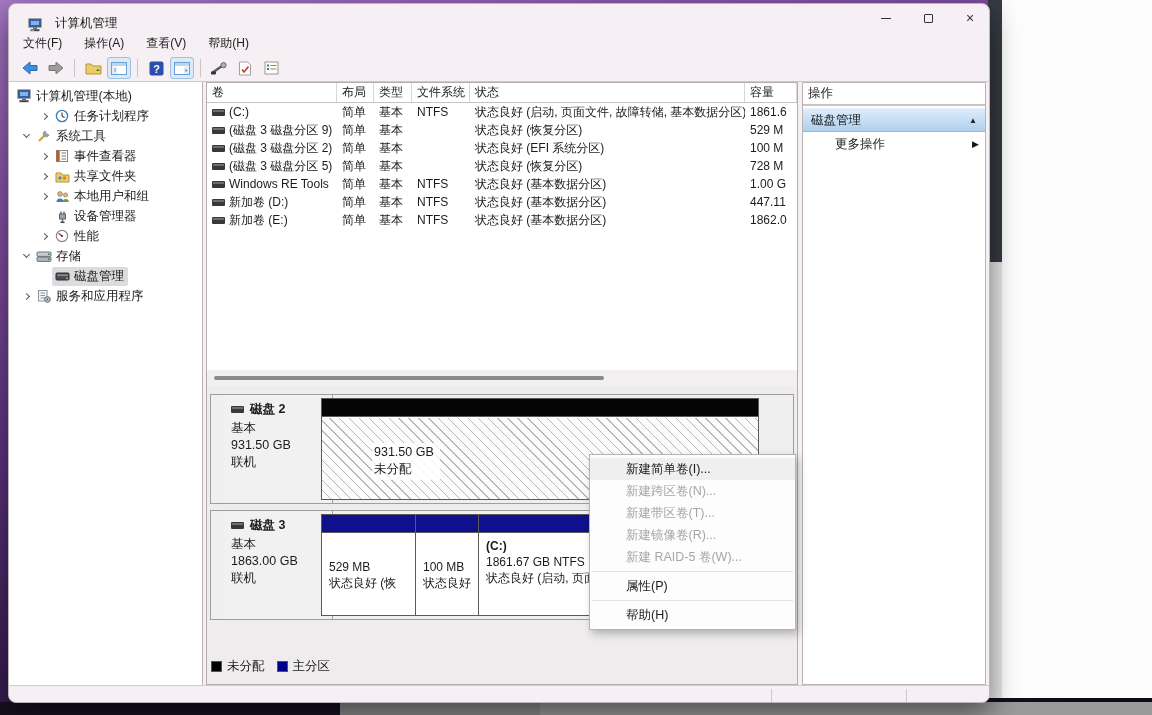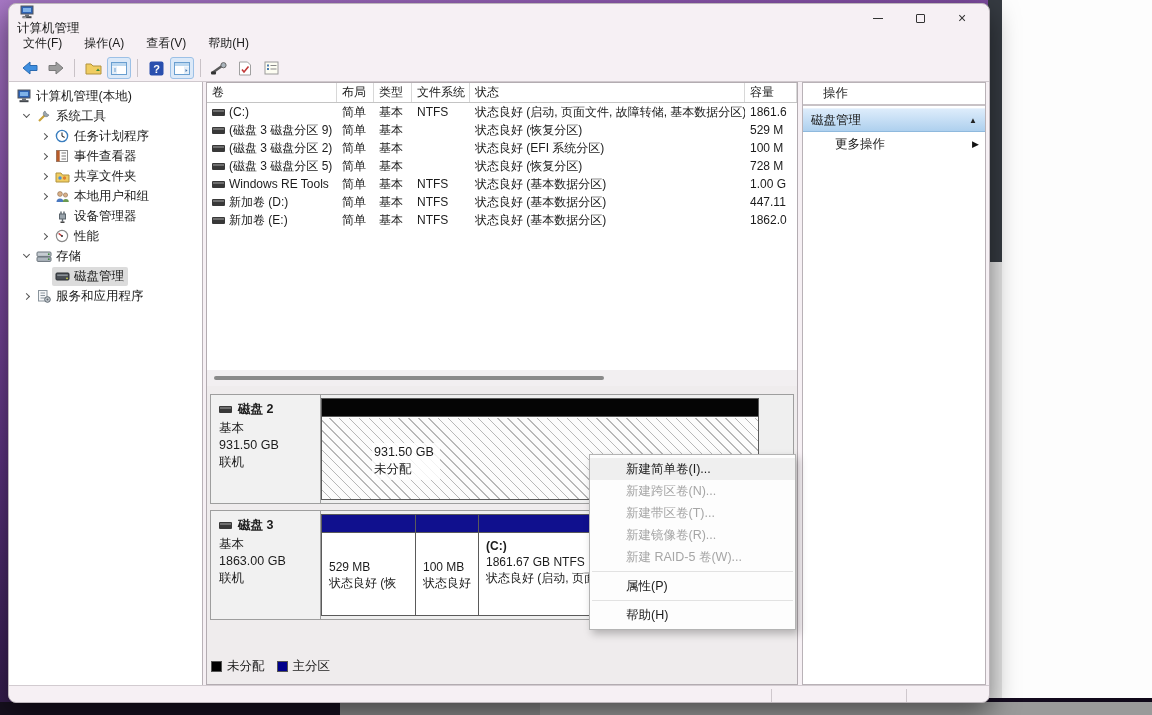--- a/index.html
+++ b/index.html
@@ -14,21 +14,21 @@
   .bg-gray-strip  { position:absolute; left:988px; top:262px; width:14px; height:436px; background:#e7e7e7; }
   .bg-taskbar     { position:absolute; left:0; top:702px; width:1152px; height:13px; background:#17101f; }
   .bg-taskbar-gray{ position:absolute; left:340px; top:702px; width:812px; height:13px; background:#9a9a9a; }
   .bg-taskbar-seg { position:absolute; left:340px; top:702px; width:200px; height:13px; background:#8b8b8b; }
 
   
   .window { position:absolute; left:8px; top:3px; width:982px; height:700px;
     background:#f6f0f4; border-radius:8px; overflow:hidden;
     box-shadow:0 10px 28px rgba(0,0,0,.5); border:1px solid #bdb6bb; font-size:12px; color:#1b1b1b; }
 
-  .titlebar { position:absolute; left:0; top:0; width:100%; height:28px; display:flex; align-items:flex-start;flex-direction:column; }
+  .titlebar { position:absolute; left:8px; top:0; width:100%; height:28px; display:flex; align-items:flex-end; }
   .titlebar .app-title { margin-left:8px; font-size:12.5px; }
   .win-controls { position:absolute; right:6px; top:0; height:28px; display:flex; }
   .win-btn { width:42px; height:28px; display:flex; align-items:center; justify-content:center; color:#333; }
   .glyph-min { width:10px; height:1px; background:#333; }
   .glyph-max { width:9px; height:9px; border:1px solid #333; border-radius:1px; }
   .glyph-close { font-size:14px; line-height:1; }
 
   .menubar { position:absolute; left:0; top:28px; width:100%; height:22px; display:flex; align-items:center; gap:22px; padding-left:14px; }
   .menu-item { font-size:12px;text-align:center; }
 
@@ -61,41 +61,41 @@
   .c-layout{width:37px;} .c-type{width:38px;} .c-fs{width:58px;} .c-status{width:275px;} .c-cap{width:52px;}
   .drive-glyph { width:13px; height:7px; background:#383838; border-radius:1px; position:relative; flex:0 0 13px; }
   .drive-glyph::after { content:""; position:absolute; left:1px; top:1px; width:11px; height:2px; background:#6e6e6e; }
 
   .hscroll { position:absolute; left:0; top:287px; width:590px; height:16px; background:#f2eff1; }
   .hthumb { position:absolute; left:7px; top:6px; width:390px; height:4px; background:#8a8a8a; border-radius:2px; }
 
   .graph { position:absolute; left:0; top:303px; width:590px; height:298px; }
   .disk-row { position:absolute; left:3px; width:584px; height:110px; background:#efefef; border:1px solid #9e9e9e; }
   .disk-row-2 { top:8px; } .disk-row-3 { top:124px; }
-  .disk-card { position:absolute; left:0; top:0; width:110px; height:108px; border-right:1px solid #9e9e9e; background:#f1f1f1; padding:6px 0 0 8px; line-height:17px; font-size:12.5px; }
+  .disk-card { position:absolute; left:12px; top:0; width:110px; height:108px; border-right:1px solid #9e9e9e; background:#f1f1f1; padding:6px 0 0 8px; line-height:17px; font-size:12.5px; }
   .disk-card .dname { display:flex; align-items:center; gap:6px; font-weight:bold; margin-bottom:2px; }
   .part { position:absolute; top:3px; height:102px; border:1px solid #5a5a5a; background:#fff; overflow:hidden; }
   .part .bar { height:18px; border-bottom:1px solid #5a5a5a; }
   .bar-black { background:#050505; }
   .bar-navy { background:#10108e; }
   .part-unalloc { left:110px; width:438px; }
   .part-unalloc .hatch { position:absolute; left:0; top:19px; right:0; bottom:0; background:
       repeating-linear-gradient(45deg,#fcfcfc 0 6px,#b8b8b8 6px 7px); }
   .unalloc-text { position:absolute; left:50px; top:44px; line-height:17px; font-size:12.5px;
       background:rgba(255,255,255,.82); padding:1px 6px 2px 2px; }
   .p-body { padding:5px 0 0 7px; line-height:16px; font-size:12px; white-space:nowrap; }
   .p-body.center { padding-top:26px; }
   .p-cname { font-weight:bold; }
   .legend { position:absolute; left:4px; top:272px; display:flex; align-items:center; gap:12px; font-size:12.5px; }
   .legend .item { display:flex; align-items:center; gap:5px; }
   .swatch { width:11px; height:11px; border:1px solid #555; }
 
   
   .right-pane { position:absolute; left:793px; top:78px; width:184px; height:603px; background:#fff; border:1px solid #b9b2b7; }
-  .ap-title { height:23px; display:flex; align-items:center; padding-left:20px; border-bottom:2px solid #c8c2c6; font-size:12.5px; }
+  .ap-title { height:23px; display:flex; align-items:center; padding-left:5px; border-bottom:2px solid #c8c2c6; font-size:12.5px; }
   .ap-banner { margin-top:2px; height:24px; display:flex; align-items:center; padding:0 8px;
       background:linear-gradient(#ddecfb,#aed0ee); border-top:1px solid #eaf3fc; border-bottom:1px solid #8fb9dd; font-size:12.5px; }
   .ap-banner .spread { flex:1; }
   .ap-caret { font-size:8px; color:#222; }
   .ap-more { height:24px; display:flex; align-items:center; padding:0 6px 0 32px; font-size:12.5px; }
   .ap-more .spread { flex:1; }
   .ap-arrow { font-size:9px; color:#111; }
 
   
   .statusbar { position:absolute; left:0; top:681px; width:100%; height:19px; border-top:1px solid #d2cbd0; }
@@ -229,44 +229,44 @@
         <svg width="15" height="14" viewBox="0 0 15 14">
             <rect x="1" y="1" width="12" height="8" fill="#2e63b5" stroke="#54575c"></rect>
             <rect x="3" y="3" width="8" height="4" fill="#7fb2e8"></rect>
             <rect x="5" y="9.5" width="4" height="1.6" fill="#6b6f75"></rect>
             <rect x="2.5" y="11.2" width="9" height="2" fill="#43474d"></rect>
           </svg>
       </span>
       <span>计算机管理(本地)</span>
     </div>
 
+    <div class="tree-row lvl2">
+      <span class="chev-slot">
+          <span class="chev right"></span>
+        </span>
+      <span class="tree-ico">
+        <svg width="14" height="14" viewBox="0 0 14 14">
+            <circle cx="7" cy="7" r="5.6" fill="#fff" stroke="#3a7ebf" stroke-width="1.4"></circle>
+            <path d="M7 7 L7 3.6 M7 7 L9.6 8.4" stroke="#333" stroke-width="1.1"></path>
+          </svg>
+      </span>
+      <span>任务计划程序</span>
+    </div>
+
     <div class="tree-row lvl1">
       <span class="chev-slot">
           <span class="chev down"></span>
         </span>
       <span class="tree-ico">
         <svg width="14" height="14" viewBox="0 0 14 14">
             <path d="M2 12 L9 5" stroke="#c9a23a" stroke-width="2.2"></path>
             <path d="M8 2 a3 3 0 1 0 4 4 l-2 -1 l-1 -1 z" fill="#9aa4ac" stroke="#6a747c" stroke-width="0.6"></path>
           </svg>
       </span>
       <span>系统工具</span>
-    </div>
-
-    <div class="tree-row lvl2">
-      <span class="chev-slot">
-          <span class="chev right"></span>
-        </span>
-      <span class="tree-ico">
-        <svg width="14" height="14" viewBox="0 0 14 14">
-            <circle cx="7" cy="7" r="5.6" fill="#fff" stroke="#3a7ebf" stroke-width="1.4"></circle>
-            <path d="M7 7 L7 3.6 M7 7 L9.6 8.4" stroke="#333" stroke-width="1.1"></path>
-          </svg>
-      </span>
-      <span>任务计划程序</span>
     </div>
 
     <div class="tree-row lvl2">
       <span class="chev-slot">
           <span class="chev right"></span>
         </span>
       <span class="tree-ico">
         <svg width="14" height="14" viewBox="0 0 14 14">
             <rect x="1.5" y="1.5" width="11" height="11" fill="#fdfdfd" stroke="#8a8a8a"></rect>
             <rect x="1.5" y="1.5" width="3.2" height="11" fill="#b85c2a"></rect>

